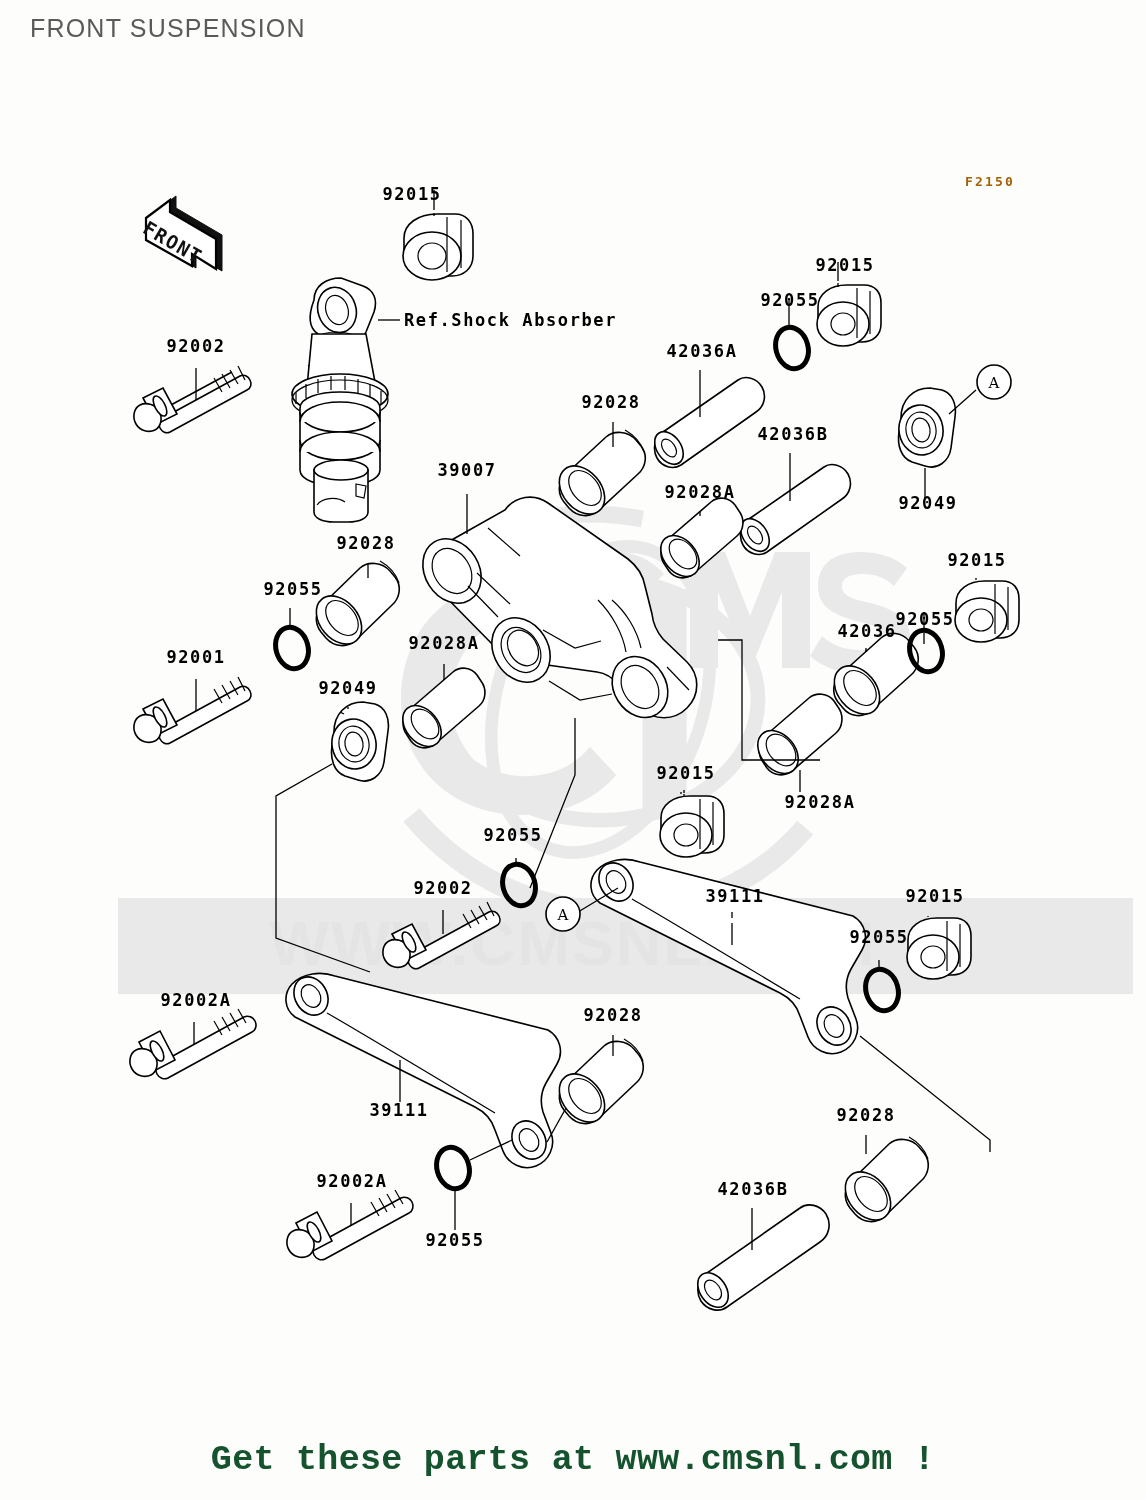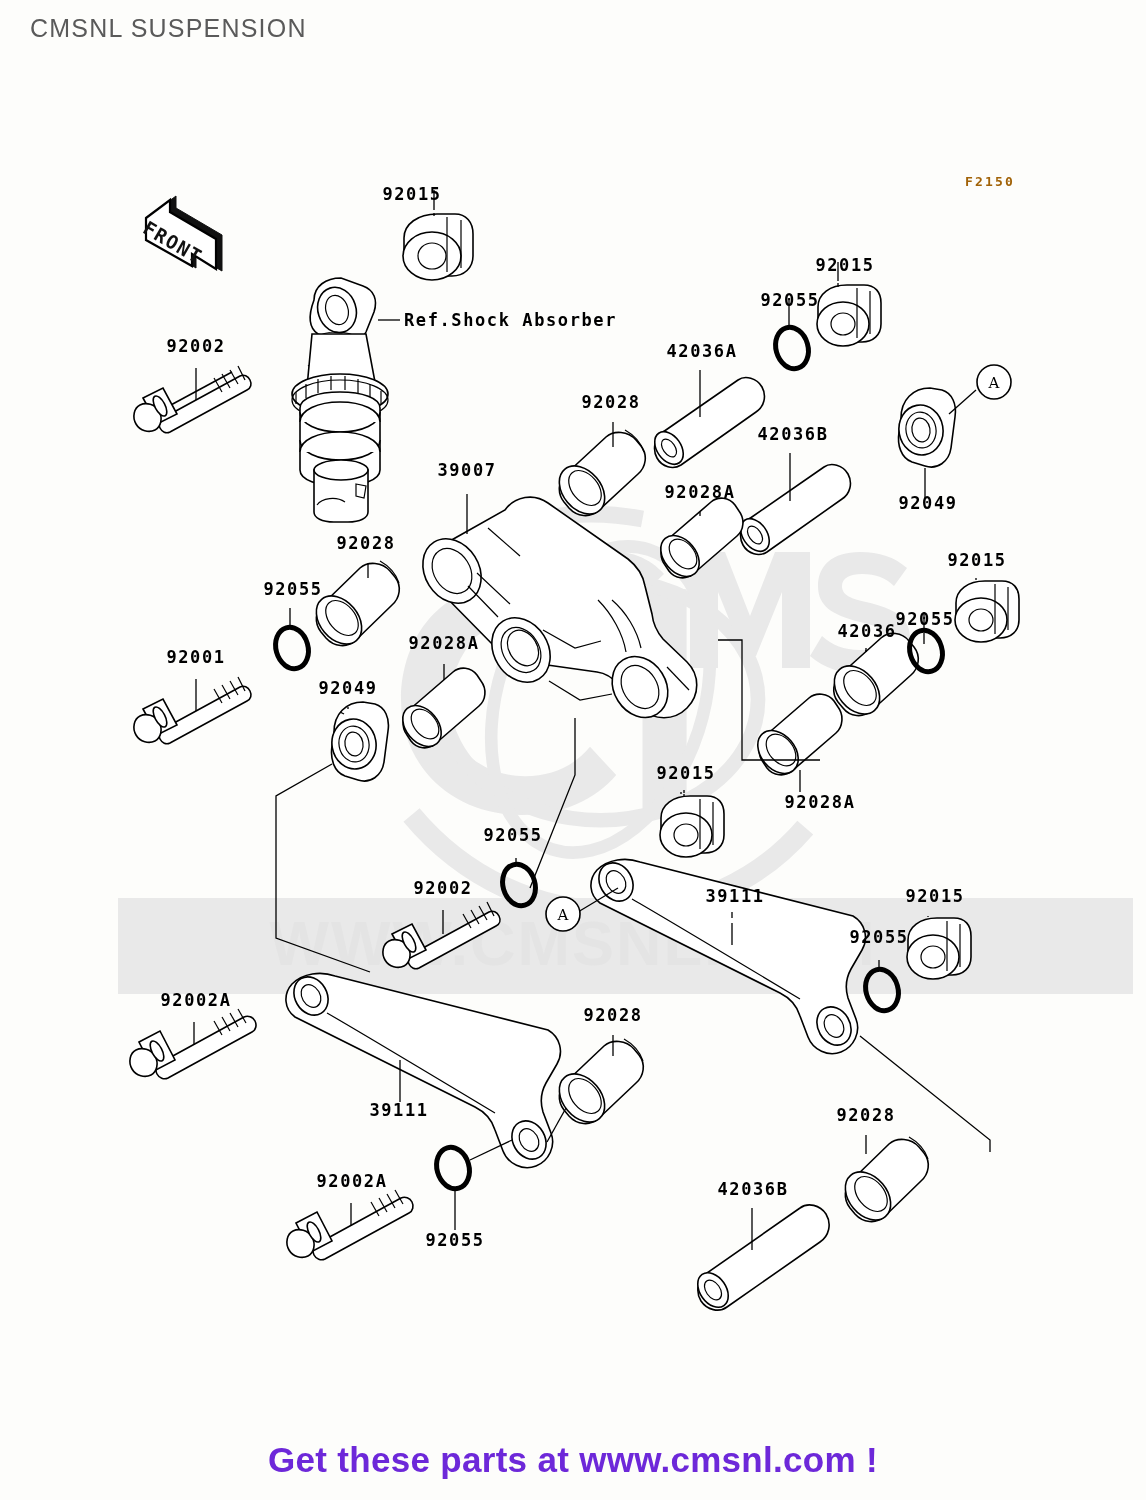--- a/index.html
+++ b/index.html
@@ -12,22 +12,22 @@
     position:absolute;left:30px;top:14px;
     font-size:25px;letter-spacing:1.2px;color:#5a5a5a;font-weight:400;
   }
   #diagram-ref{
     position:absolute;left:965px;top:174px;
     font-size:13px;letter-spacing:2.2px;color:#a16207;
     font-family:"DejaVu Sans Mono", monospace;font-weight:700;
   }
   #footer-banner{
     position:absolute;left:0;top:1440px;width:1146px;text-align:center;
-    font-size:35px;font-weight:700;color:#6d28d9;letter-spacing:0.3px;
-    font-family:Liberation Sans, sans-serif;
+    font-size:35px;font-weight:700;color:#14532d;letter-spacing:0.3px;
+    font-family:Liberation Mono, monospace;
   }
   #drawing-canvas{position:absolute;left:0;top:0;width:1146px;height:1500px;}
   .pnum{
     font-family:"DejaVu Sans Mono", monospace;
     font-size:17px;font-weight:700;fill:#000;letter-spacing:1.6px;
   }
   .reflabel{
     font-family:"DejaVu Sans Mono", monospace;
     font-size:17px;font-weight:700;fill:#000;letter-spacing:1.6px;
   }
@@ -42,21 +42,21 @@
   .wmtext{
     font-family:"Liberation Sans", sans-serif;font-weight:700;
     fill:#e4e4e4;font-size:63px;letter-spacing:2px;
   }
   .frontbox{fill:#ffffff;stroke:#000;stroke-width:2.2;}
   .frontsolid{fill:#111;stroke:#111;stroke-width:1;}
 </style>
 </head>
 <body>
 
-<div id="page-title">CMSNL SUSPENSION</div>
+<div id="page-title">FRONT SUSPENSION</div>
 <div id="diagram-ref">F2150</div>
 
 <svg id="drawing-canvas" viewBox="0 0 1146 1500">
 
   <g opacity="1">
     <g class="wm" transform="translate(380,500) scale(1.05)">
       <path d="M120,80 C60,80 20,130 20,190 C20,255 70,300 135,300 C175,300 205,285 225,262
                L200,235 C185,253 165,263 138,263 C95,263 62,233 62,190 C62,148 93,117 133,117
                C160,117 181,128 196,146 L222,120 C200,95 166,80 120,80 Z"></path>
       <path d="M250,85 L292,85 L292,300 L250,300 Z"></path>

